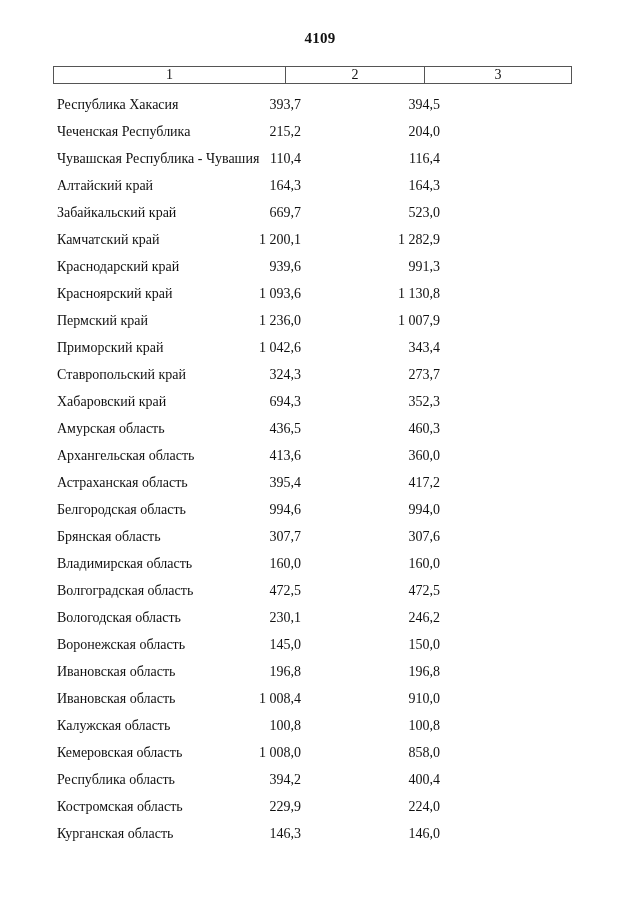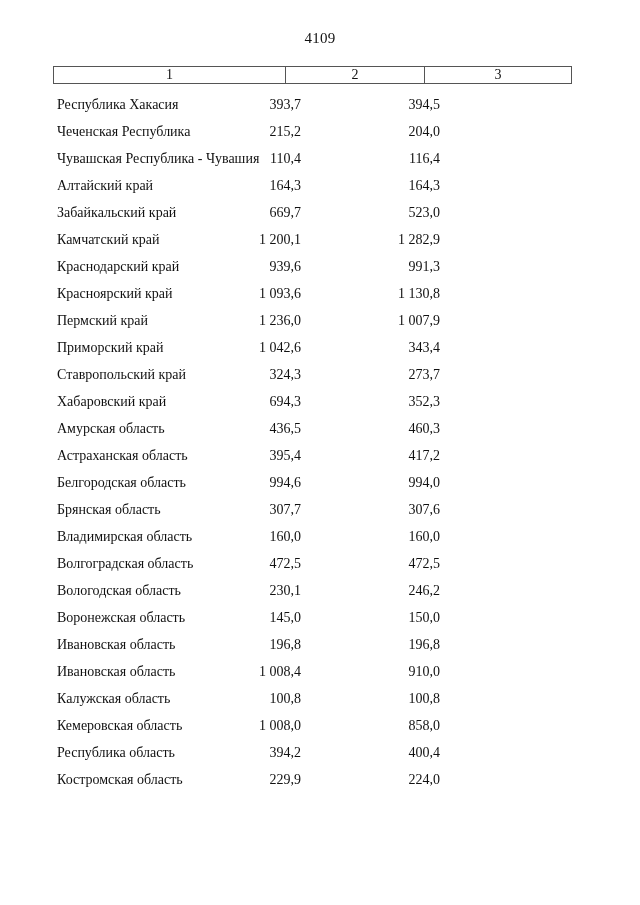--- a/index.html
+++ b/index.html
@@ -3,21 +3,21 @@
 <meta charset="utf-8">
 <style>
   html, body { margin: 0; padding: 0; background: #ffffff; }
   body {
     width: 640px; height: 905px; position: relative; overflow: hidden;
     font-family: "Liberation Serif", "DejaVu Serif", serif;
     color: #111111;
   }
   .page-number {
     position: absolute; top: 30px; left: 0; width: 640px;
-    text-align: center; font-size: 15px; letter-spacing: 0.2px;
+    text-align: center; font-size: 15px; letter-spacing: 0.2px; font-weight: bold;
   }
   .header-table {
     position: absolute; top: 66px; left: 53px; width: 519px; height: 18px;
     border: 1px solid #555; box-sizing: border-box; display: flex;
   }
   .header-cell {
     box-sizing: border-box; text-align: center; font-size: 14px; line-height: 16px;
   }
   .header-cell.c1 { width: 232px; border-right: 1px solid #555; }
   .header-cell.c2 { width: 139px; border-right: 1px solid #555; }
@@ -100,20 +100,25 @@
       <span class="name">Хабаровский край</span>
       <span class="v2">694,3</span>
       <span class="v3">352,3</span>
     </div>
     <div class="row">
       <span class="name">Амурская область</span>
       <span class="v2">436,5</span>
       <span class="v3">460,3</span>
     </div>
     <div class="row">
+      <span class="name">Архангельская область</span>
+      <span class="v2">413,6</span>
+      <span class="v3">360,0</span>
+    </div>
+    <div class="row">
       <span class="name">Астраханская область</span>
       <span class="v2">395,4</span>
       <span class="v3">417,2</span>
     </div>
     <div class="row">
       <span class="name">Белгородская область</span>
       <span class="v2">994,6</span>
       <span class="v3">994,0</span>
     </div>
     <div class="row">
@@ -164,13 +169,18 @@
     <div class="row">
       <span class="name">Республика область</span>
       <span class="v2">394,2</span>
       <span class="v3">400,4</span>
     </div>
     <div class="row">
       <span class="name">Костромская область</span>
       <span class="v2">229,9</span>
       <span class="v3">224,0</span>
     </div>
+    <div class="row">
+      <span class="name">Курганская область</span>
+      <span class="v2">146,3</span>
+      <span class="v3">146,0</span>
+    </div>
   </div>
 
 </body></html>

